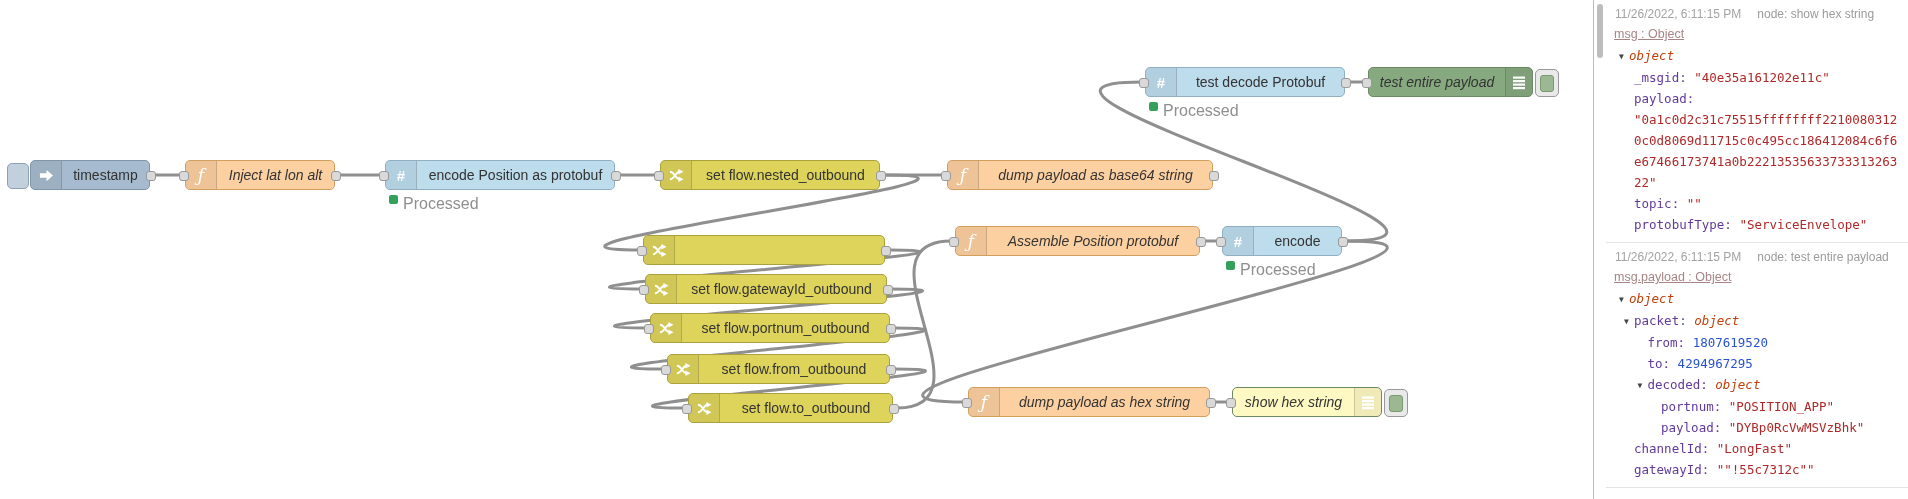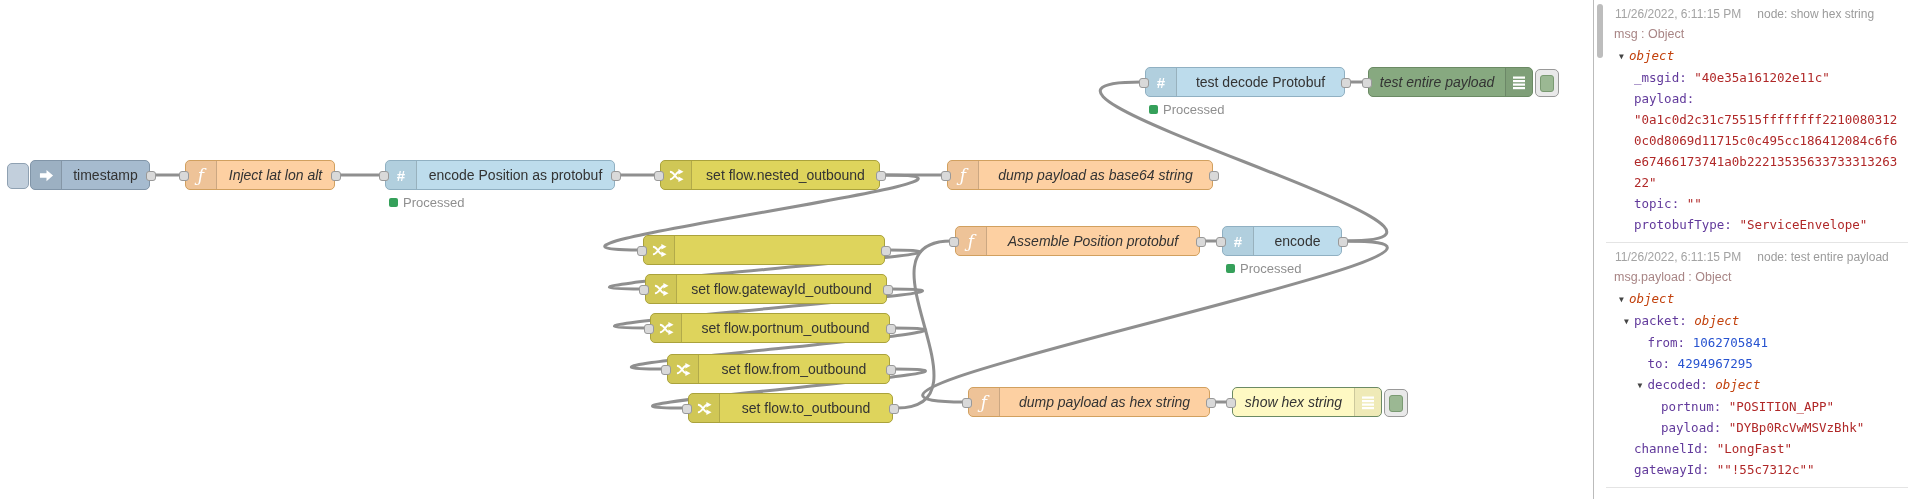--- a/index.html
+++ b/index.html
@@ -21,32 +21,32 @@
   .glyph-f{font-family:"DejaVu Serif",serif;font-style:italic;font-size:17px;line-height:1;}
   .port{position:absolute;width:10px;height:10px;background:#d9d9d9;border:1px solid #999;
         border-radius:3px;box-sizing:border-box;top:10px;pointer-events:auto;cursor:crosshair;}
   .port.in{left:-7px;} .port.out{right:-7px;}
   .inj-btn{position:absolute;width:20px;height:24px;background:#c2cfdc;border:1px solid #8fa1b2;
         border-radius:5px;left:-24px;top:2px;pointer-events:auto;cursor:pointer;}
   .dbg-btn{position:absolute;width:22px;height:26px;background:#e9e9e9;border:1px solid #999;
         border-radius:5px;right:-27px;top:1px;display:flex;align-items:center;justify-content:center;
         pointer-events:auto;cursor:pointer;}
   .dbg-btn-inner{width:12px;height:15px;background:#9bb893;border:1px solid #7a9a72;border-radius:3px;}
-  .status{position:absolute;font-size:13px;color:#8f8f8f;display:flex;align-items:center;
+  .status{position:absolute;font-size:16px;color:#8f8f8f;display:flex;align-items:flex-start;
         gap:5px;pointer-events:none;white-space:nowrap;}
   .status-dot{width:9px;height:9px;border-radius:2px;}
   
   #sidebar{position:absolute;left:1593px;top:0;width:315px;height:499px;background:#fff;
         border-left:1px solid #bbb;box-sizing:border-box;z-index:3;}
   #scroll-thumb{position:absolute;left:3px;top:4px;width:6px;height:54px;background:#bdbdbd;border-radius:3px;cursor:pointer;}
   #debug-list{position:absolute;left:12px;top:0;right:0;}
   .entry{border-bottom:1px solid #e4e4e4;padding:5px 2px 7px 0;}
   .meta{font-size:12px;color:#a3a3a3;padding-left:9px;line-height:19px;white-space:nowrap;}
   .meta .nodename{margin-left:16px;color:#9b9b9b;}
-  .mpath{font-size:12.5px;color:#a88585;padding-left:8px;line-height:21px;}
+  .mpath{font-size:12.5px;color:#a88585;padding-left:8px;line-height:21px;text-decoration:underline;}
   .tline{font-family:"DejaVu Sans Mono",monospace;font-size:12.5px;line-height:21px;color:#444;}
   .tline .arrow{display:inline-block;width:10px;margin-left:-10px;font-size:8px;color:#444;
         vertical-align:1px;cursor:pointer;}
   .okey{color:#61399b;} .vstr{color:#b02828;} .vnum{color:#2753d0;}
   .vmeta{font-style:italic;color:#c2410c;}
   .wrapval{word-break:break-all;padding-right:2px;}
 </style>
 </head>
 <body>
 
@@ -270,21 +270,21 @@
           <div class="tline" style="padding-left: 28px;"><span class="okey">payload:</span> </div>
           <div class="tline wrapval vstr" style="padding-left: 28px;">"0a1c0d2c31c75515ffffffff22100803120c0d8069d11715c0c495cc186412084c6f6e67466173741a0b2221353563373331326322"</div>
           <div class="tline" style="padding-left: 28px;"><span class="okey">topic:</span> <span class="vstr">""</span></div>
           <div class="tline" style="padding-left: 28px;"><span class="okey">protobufType:</span> <span class="vstr">"ServiceEnvelope"</span></div>
         </div>
         <div class="entry">
           <div class="meta"><span>11/26/2022, 6:11:15 PM</span><span class="nodename">node: test entire payload</span></div>
           <div class="mpath">msg.payload : Object</div>
           <div class="tline" style="padding-left: 23px;"><span class="arrow">▼</span><span class="vmeta">object</span></div>
           <div class="tline" style="padding-left: 28px;"><span class="arrow">▼</span><span class="okey">packet:</span> <span class="vmeta">object</span></div>
-          <div class="tline" style="padding-left: 41.5px;"><span class="okey">from:</span> <span class="vnum">1062705841</span></div>
+          <div class="tline" style="padding-left: 41.5px;"><span class="okey">from:</span> <span class="vnum">1807619520</span></div>
           <div class="tline" style="padding-left: 41.5px;"><span class="okey">to:</span> <span class="vnum">4294967295</span></div>
           <div class="tline" style="padding-left: 41.5px;"><span class="arrow">▼</span><span class="okey">decoded:</span> <span class="vmeta">object</span></div>
           <div class="tline" style="padding-left: 55px;"><span class="okey">portnum:</span> <span class="vstr">"POSITION_APP"</span></div>
           <div class="tline" style="padding-left: 55px;"><span class="okey">payload:</span> <span class="vstr">"DYBp0RcVwMSVzBhk"</span></div>
           <div class="tline" style="padding-left: 28px;"><span class="okey">channelId:</span> <span class="vstr">"LongFast"</span></div>
           <div class="tline" style="padding-left: 28px;"><span class="okey">gatewayId:</span> <span class="vstr">""!55c7312c""</span></div>
         </div>
       </div>
   </div>
 </div>

